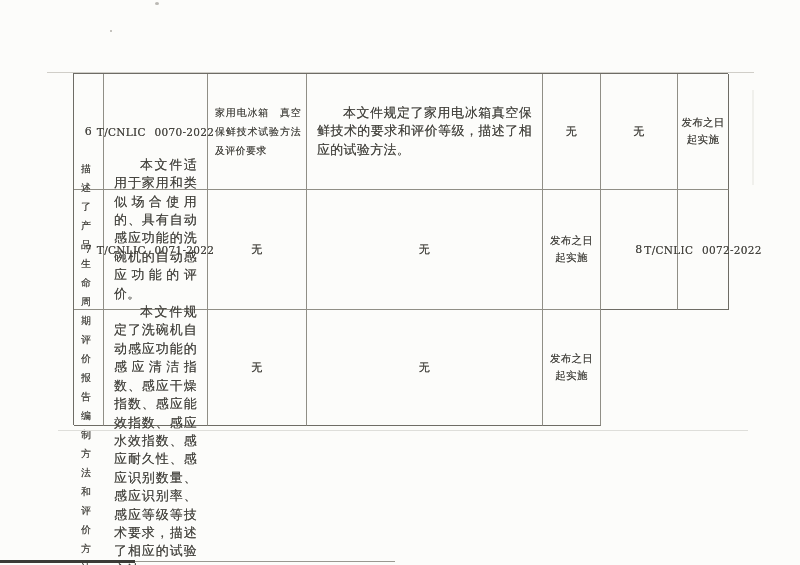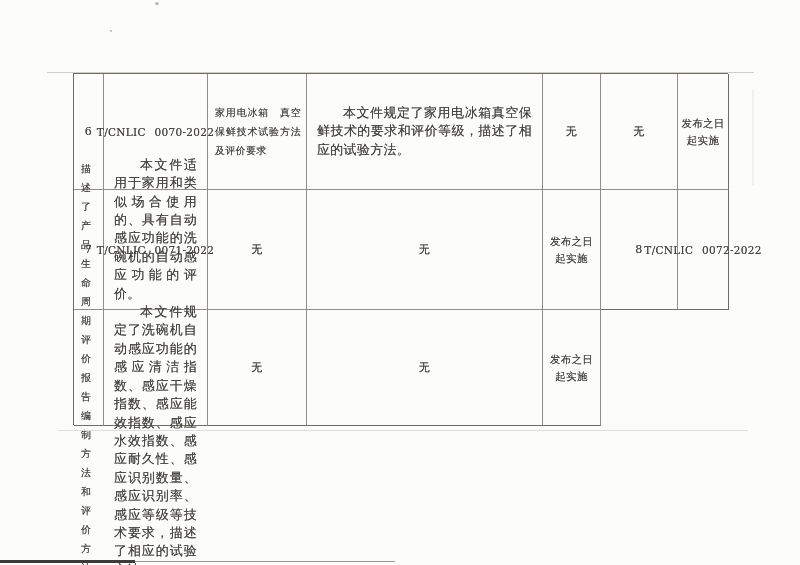--- a/index.html
+++ b/index.html
@@ -65,20 +65,21 @@
     text-indent:2em;
     line-height:18.4px;
     text-align:justify;
     text-justify:inter-ideograph;
   }
   .c.impl{
     font-size:10.5px;
     line-height:17px;
     text-align:center;
     padding:16px 3px;
+    font-family:Liberation Mono, monospace;
   }
 </style>
 </head>
 <body>
 
 <div class="page">
 
   <div class="artifact ghost-top"></div>
 
   <div class="tbl">

